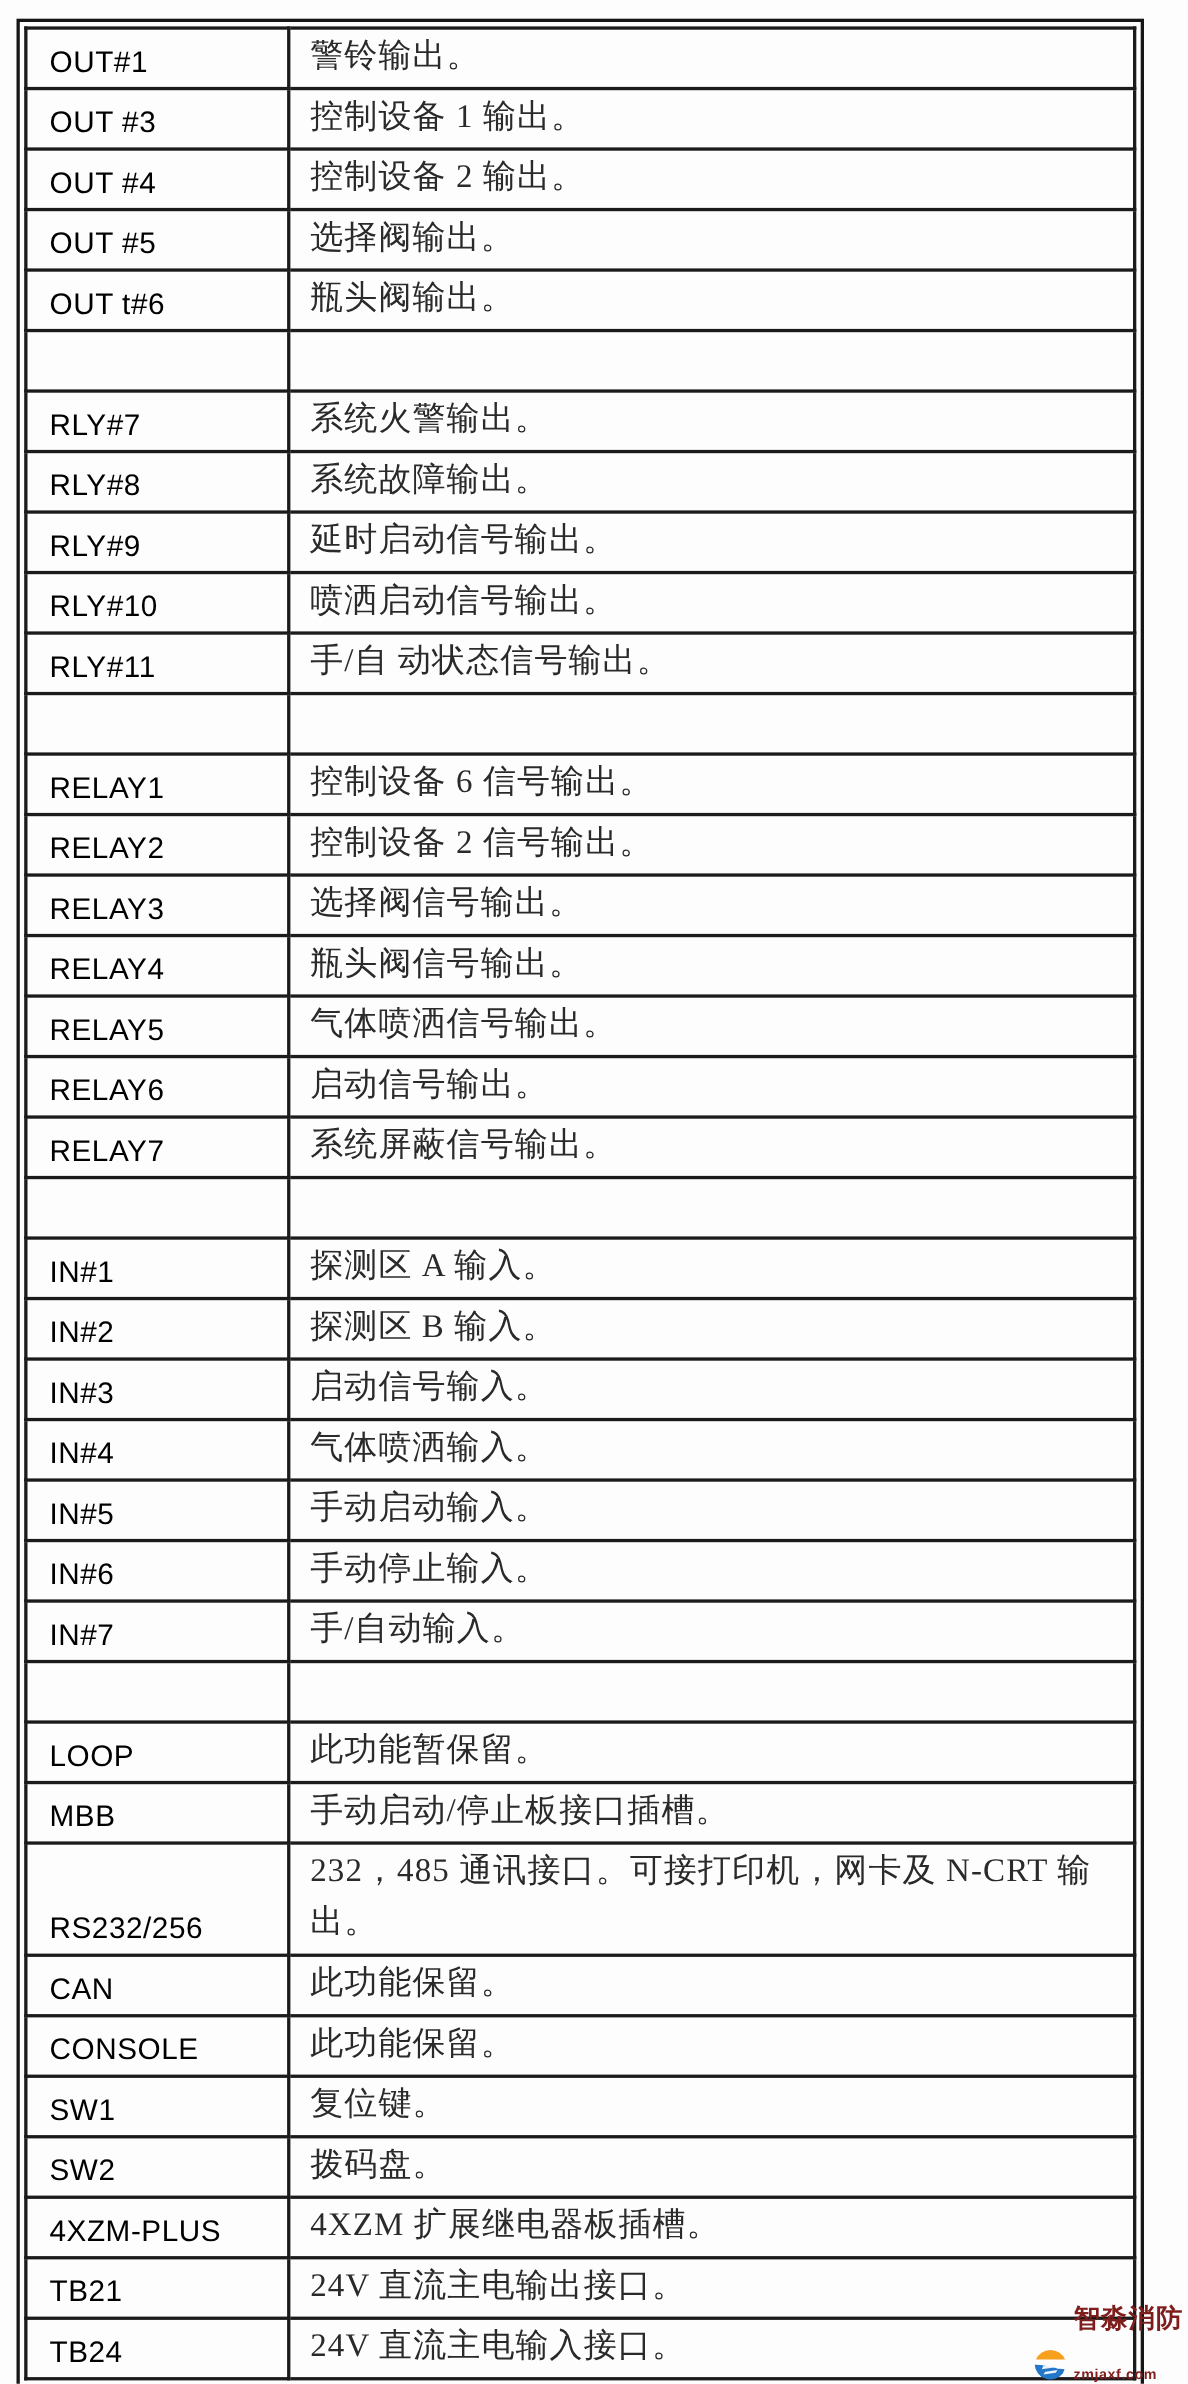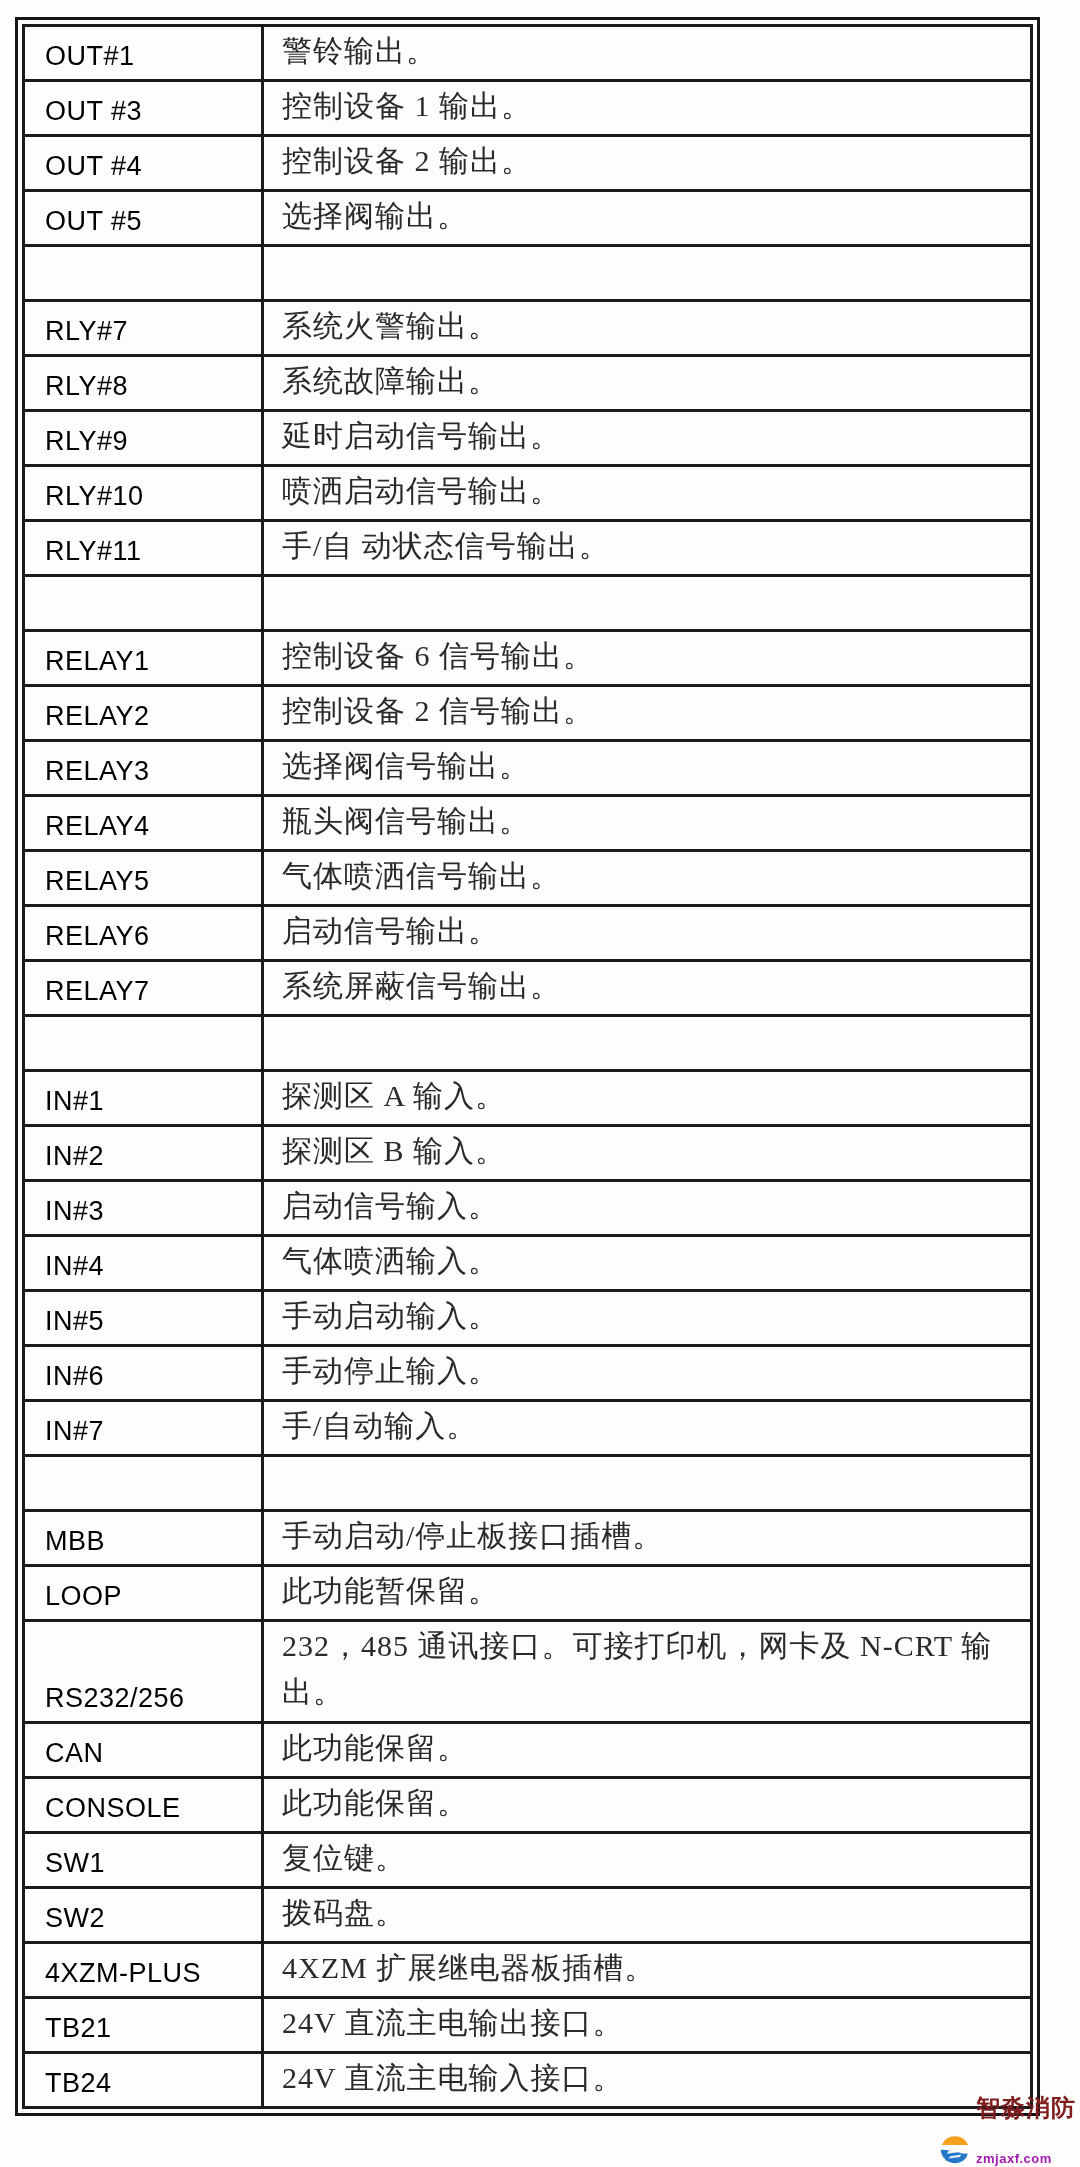--- a/index.html
+++ b/index.html
@@ -85,20 +85,24 @@
           <td class="c-desc">控制设备 1 输出。</td>
         </tr>
 <tr>
           <td class="c-label">OUT #4</td>
           <td class="c-desc">控制设备 2 输出。</td>
         </tr>
 <tr>
           <td class="c-label">OUT #5</td>
           <td class="c-desc">选择阀输出。</td>
         </tr>
+<tr>
+          <td class="c-label">OUT t#6</td>
+          <td class="c-desc">瓶头阀输出。</td>
+        </tr>
 <tr class="sep">
           <td class="c-label"></td>
           <td class="c-desc"></td>
         </tr>
 <tr>
           <td class="c-label">RLY#7</td>
           <td class="c-desc">系统火警输出。</td>
         </tr>
 <tr>
           <td class="c-label">RLY#8</td>
@@ -178,26 +182,26 @@
         </tr>
 <tr>
           <td class="c-label">IN#7</td>
           <td class="c-desc">手/自动输入。</td>
         </tr>
 <tr class="sep">
           <td class="c-label"></td>
           <td class="c-desc"></td>
         </tr>
 <tr>
+          <td class="c-label">LOOP</td>
+          <td class="c-desc">此功能暂保留。</td>
+        </tr>
+<tr>
           <td class="c-label">MBB</td>
           <td class="c-desc">手动启动/停止板接口插槽。</td>
-        </tr>
-<tr>
-          <td class="c-label">LOOP</td>
-          <td class="c-desc">此功能暂保留。</td>
         </tr>
 <tr class="tall">
           <td class="c-label">RS232/256</td>
           <td class="c-desc">232，485 通讯接口。可接打印机，网卡及 N-CRT 输出。</td>
         </tr>
 <tr>
           <td class="c-label">CAN</td>
           <td class="c-desc">此功能保留。</td>
         </tr>
 <tr>
@@ -234,15 +238,15 @@
     <svg viewBox="0 0 40 40" width="34" height="32" aria-hidden="true">
       <path d="M3.5 15 A18 18 0 0 1 36.5 15 Z" fill="#f6a01d"></path>
       <path d="M2 21 A18 18 0 0 0 34 31 Q30 22 2 21 Z" fill="#2277c8"></path>
       <path d="M8 33 Q20 24 36 26 L34 31 Q22 28 10 35 Z" fill="#2277c8"></path>
       <path d="M12 22 L26 20 L24 24 L10 26 Z" fill="#ffffff" opacity="0.9"></path>
       <path d="M14 29 L28 27 L26 30 L12 32 Z" fill="#ffffff" opacity="0.9"></path>
     </svg>
   </span>
   <span class="wm-text">
     <span class="wm-brand" style="color: #7f1d1d;">智淼消防</span>
-    <span class="wm-url" style="color: #a21caf; margin-top: 32px;">zmjaxf.com</span>
+    <span class="wm-url" style="color: #7f1d1d; margin-top: 32px;">zmjaxf.com</span>
   </span>
 </div>
 
 </body></html>

